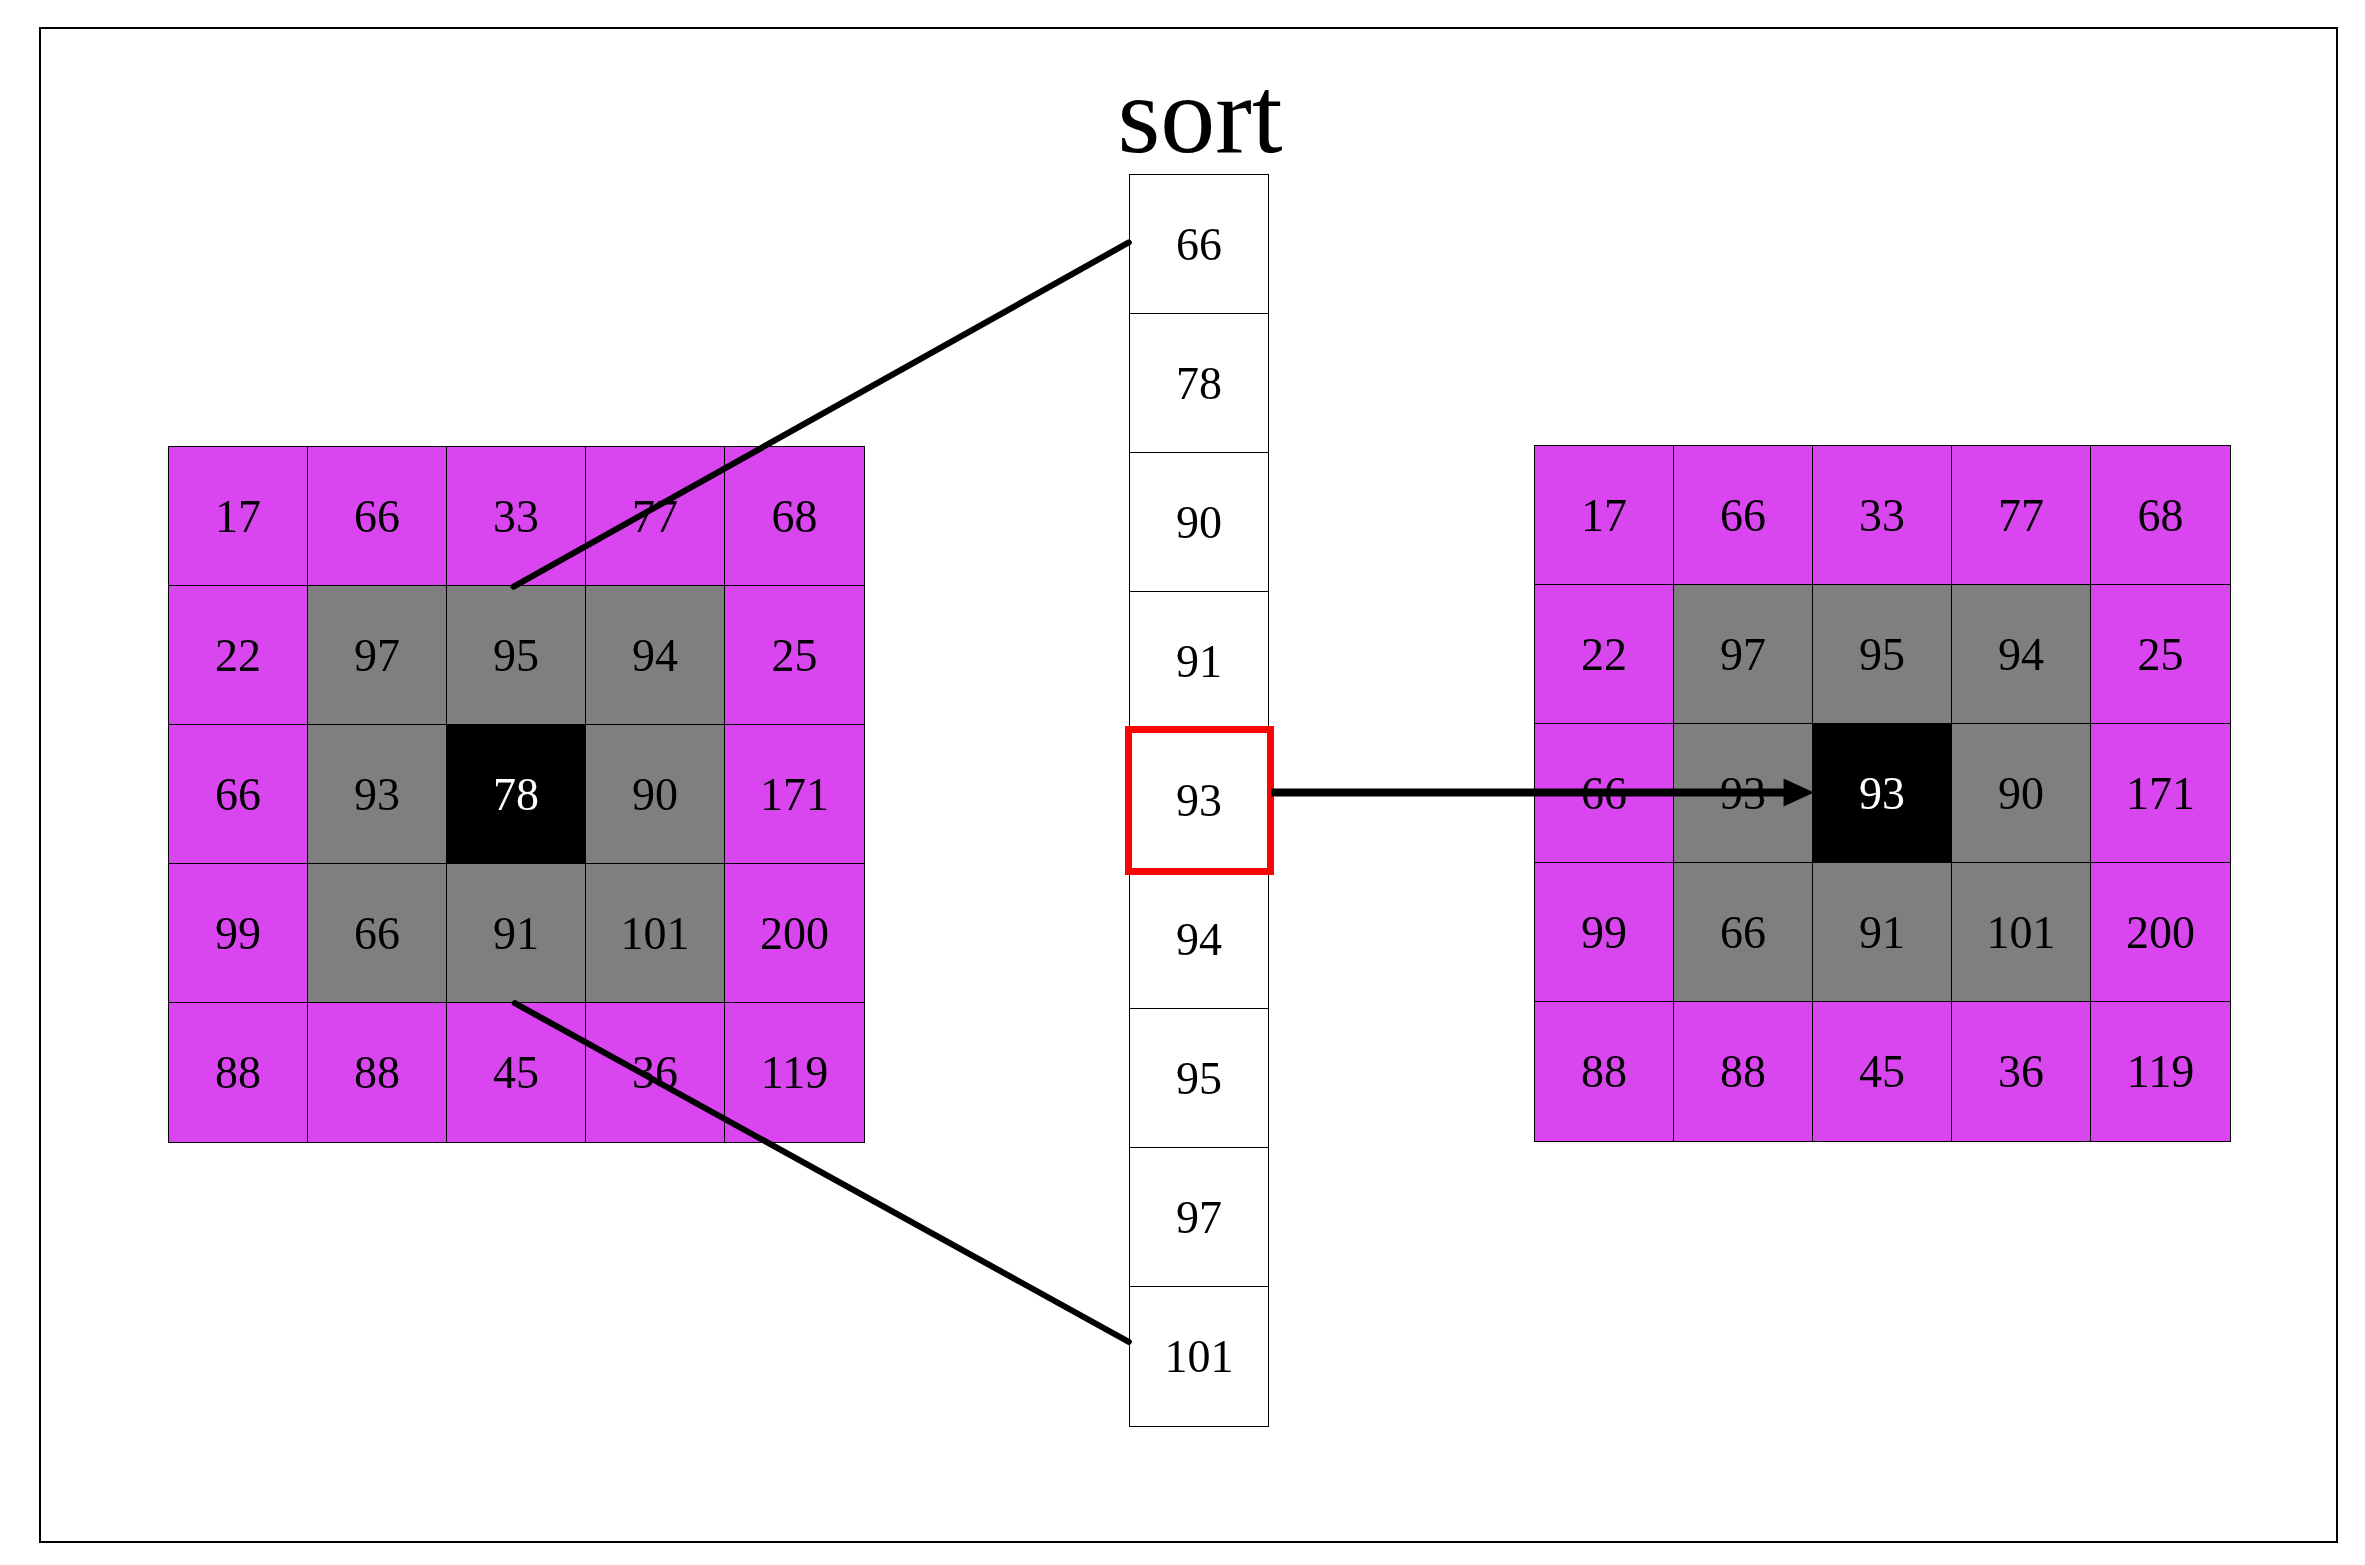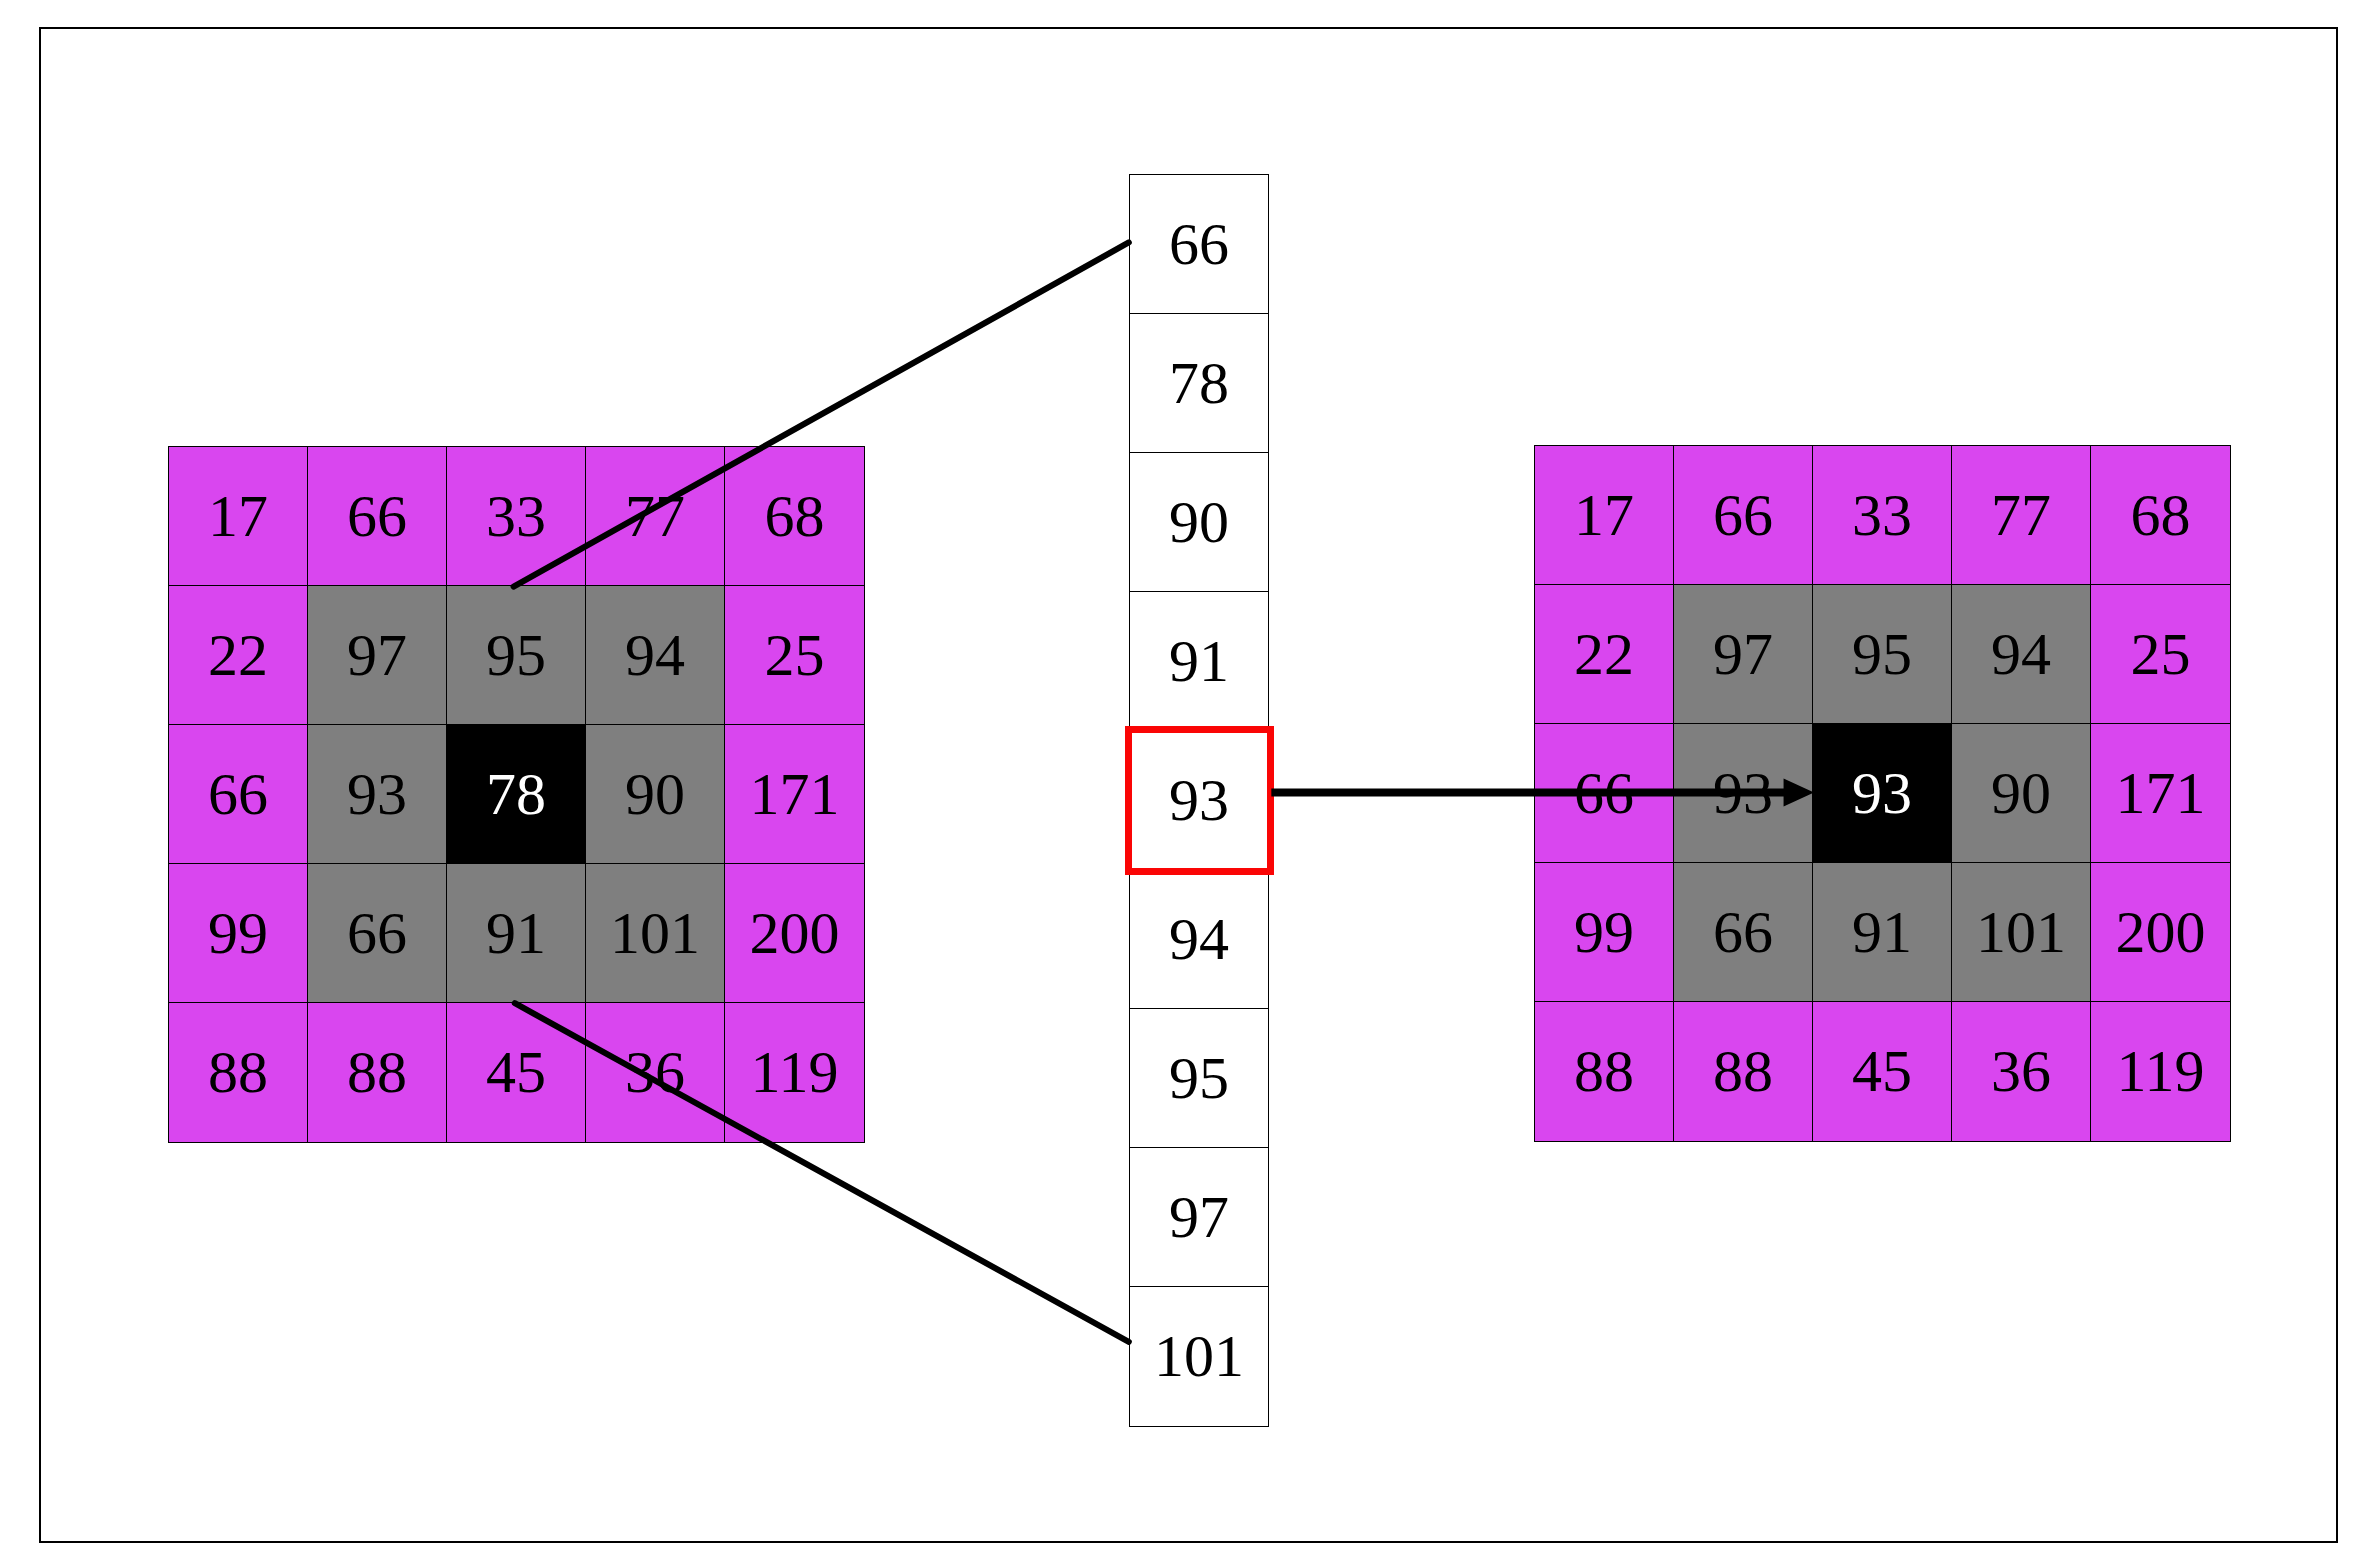--- a/index.html
+++ b/index.html
@@ -23,21 +23,21 @@
   }
   .grid{
     position:absolute;display:grid;
     border:1.8px solid #000;background:#d946ef;
   }
   .grid-left{left:168px;top:446px;grid-template-columns:repeat(5,139px);grid-auto-rows:139px;}
   .grid-right{left:1534px;top:445px;grid-template-columns:repeat(5,139px);grid-auto-rows:139px;}
   .cell{
     position:relative;
     display:flex;align-items:center;justify-content:center;
-    font-size:60px;
+    font-size:46px;
     box-sizing:border-box;
     border-right:1.8px solid #000;
     border-bottom:1.8px solid #000;
   }
   .grid .cell:nth-child(5n){border-right:none;}
   .grid .cell:nth-child(n+21){border-bottom:none;}
   .sort{
     position:absolute;left:1129px;top:174px;
     display:grid;grid-template-columns:138px;grid-auto-rows:139px;
     border:1.8px solid #000;background:#fff;
@@ -53,20 +53,21 @@
   }
   .overlay{position:absolute;left:0;top:0;z-index:5;pointer-events:none;}
 </style>
 </head>
 <body>
 
 <div class="canvas">
 
   <div class="frame"></div>
 
+  <div class="title">sort</div>
 
   <div class="grid grid-left">
     <div class="cell s-white">17</div>
     <div class="cell s-white">66</div>
     <div class="cell s-white">33</div>
     <div class="cell s-white">77</div>
     <div class="cell s-white">68</div>
     <div class="cell s-white">22</div>
     <div class="cell s-gray">97</div>
     <div class="cell s-gray">95</div>

